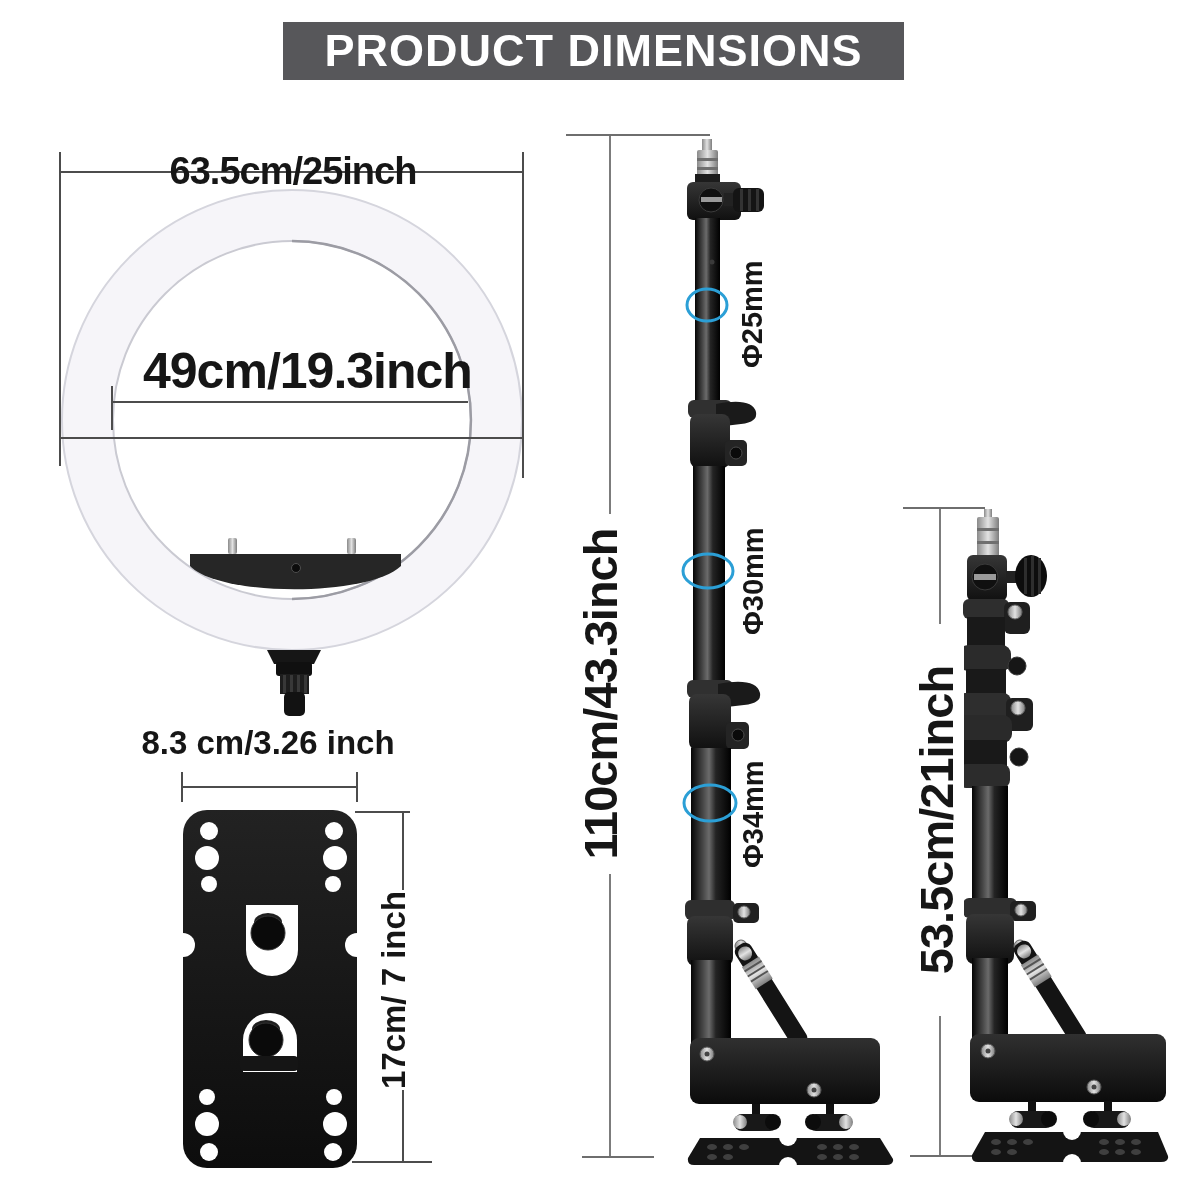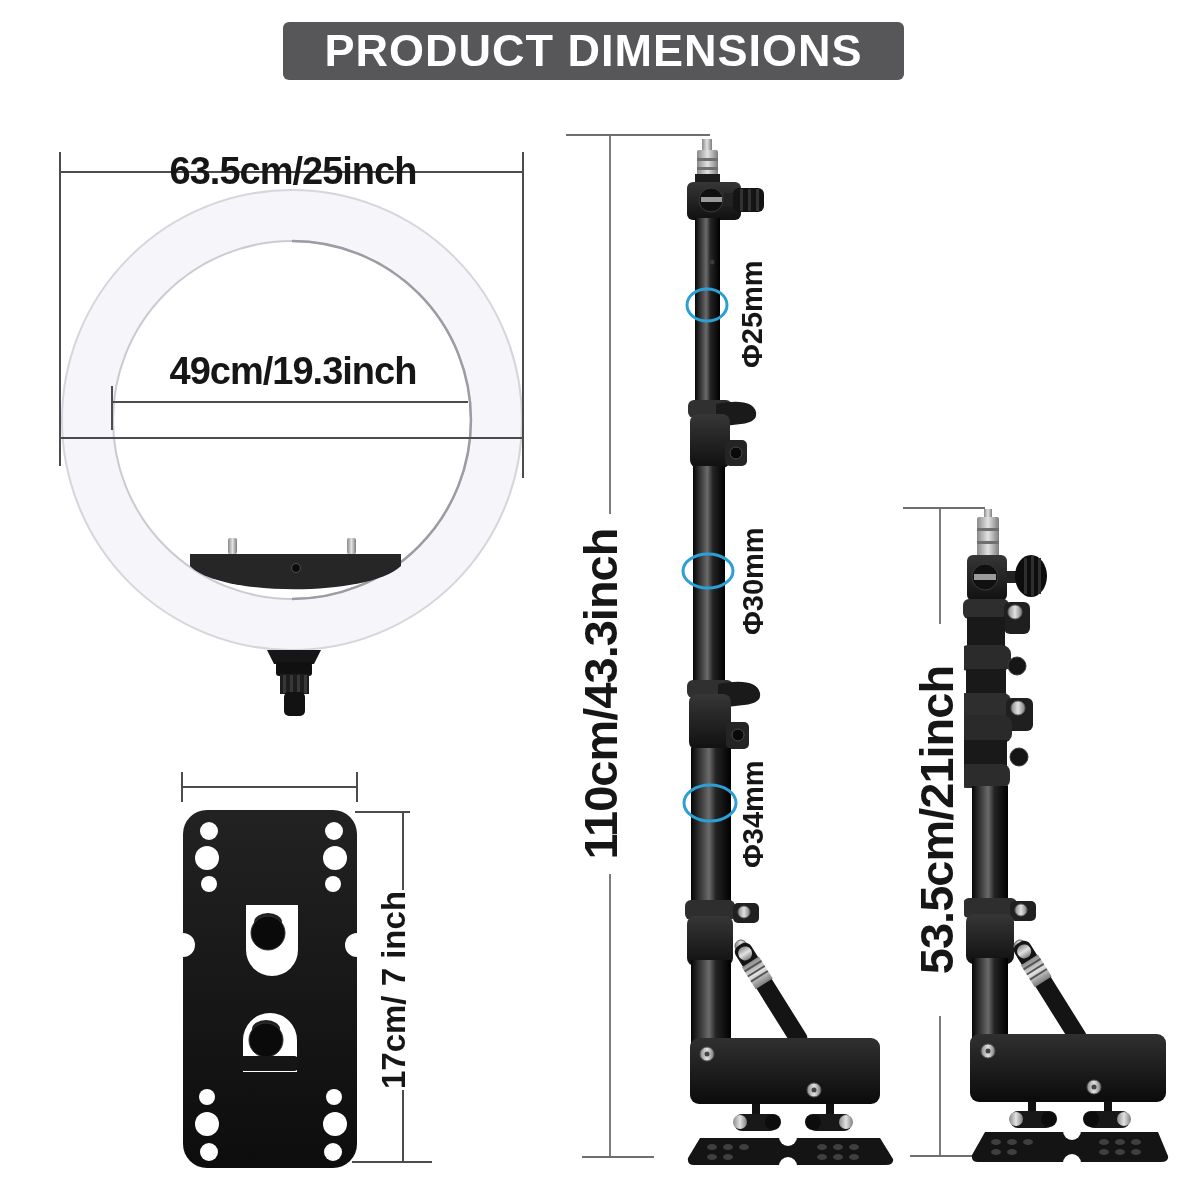--- a/index.html
+++ b/index.html
@@ -10,24 +10,23 @@
   #canvas svg { position:absolute; left:0; top:0; }
   .label {
     position:absolute; font-family:"Liberation Sans", sans-serif;
     font-weight:bold; color:#161616; text-align:center; white-space:nowrap;
   }
   #titleBar {
     position:absolute; left:283px; top:22px; width:621px; height:58px;
     background:#57575a; color:#ffffff; display:flex; align-items:center;
     justify-content:center; font-size:45px; font-weight:bold; letter-spacing:1px;
     font-family:"Liberation Sans", sans-serif;
-    border-radius:6px;
   }
   #ringOuterLabel { left:143px; top:104px; width:300px; font-size:38px; letter-spacing:-1px;margin-top:46px; }
-  #ringInnerLabel { left:143px; top:342px; width:300px; font-size:38px; letter-spacing:-1px;margin-top:8px; }
+  #ringInnerLabel { left:143px; top:342px; width:300px; font-size:50px; letter-spacing:-1px; }
   #plateWidthLabel { left:118px; top:724px; width:300px; font-size:33px; }
   .rot { transform:rotate(-90deg); }
   #plateHeightLabel {
     left:294px; top:968px; width:200px; height:44px; line-height:44px;
     font-size:33px; background:#ffffff;
   }
   #standHeightLabel {
     left:421px; top:667px; width:360px; height:54px; line-height:54px;
     font-size:47px; letter-spacing:-1px; background:#ffffff;
   }
@@ -330,20 +329,21 @@
           <ellipse cx="1136" cy="1152" rx="5" ry="3"></ellipse>
     </g>
   </g>
 </svg>
 
   <div id="titleBar">PRODUCT DIMENSIONS</div>
 
   <div id="ringOuterLabel" class="label">63.5cm/25inch</div>
   <div id="ringInnerLabel" class="label">49cm/19.3inch</div>
 
+  <div id="plateWidthLabel" class="label">8.3 cm/3.26 inch</div>
   <div id="plateHeightLabel" class="label rot">17cm/ 7 inch</div>
 
   <div id="standHeightLabel" class="label rot">110cm/43.3inch</div>
   <div id="phi25Label" class="label rot phi">Φ25mm</div>
   <div id="phi30Label" class="label rot phi">Φ30mm</div>
   <div id="phi34Label" class="label rot phi">Φ34mm</div>
 
   <div id="collapsedHeightLabel" class="label rot">53.5cm/21inch</div>
 </div>
 

